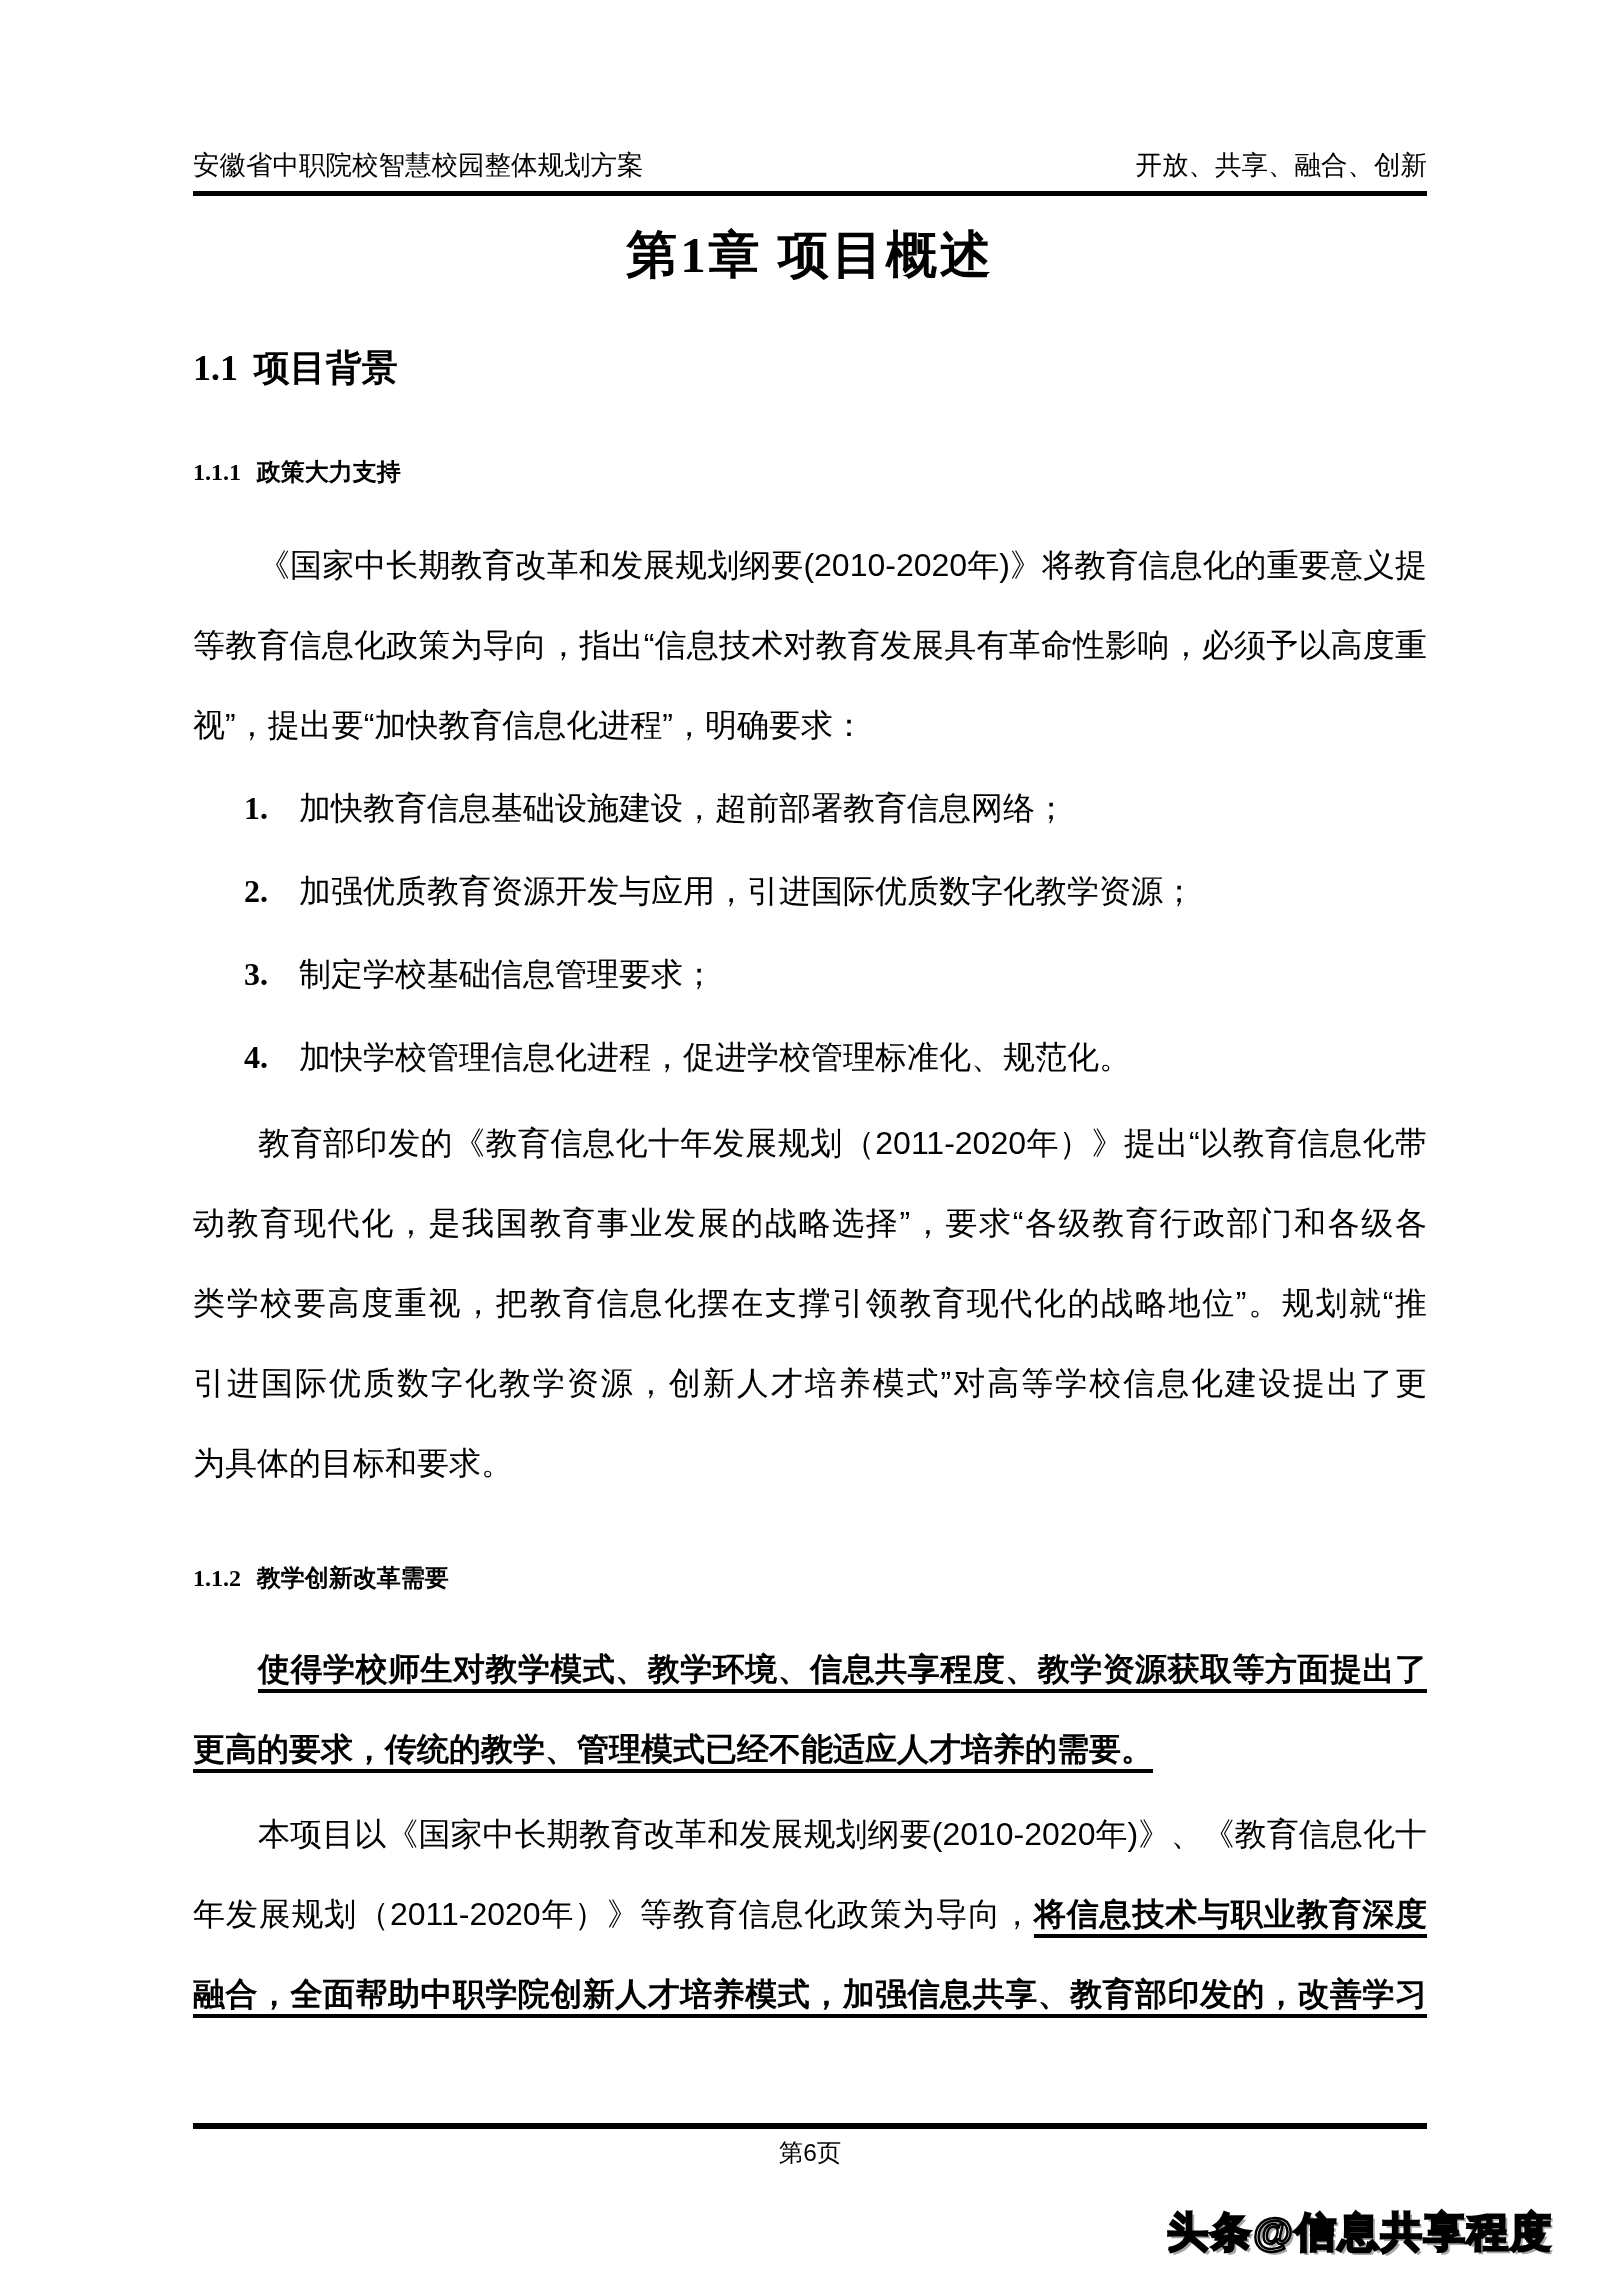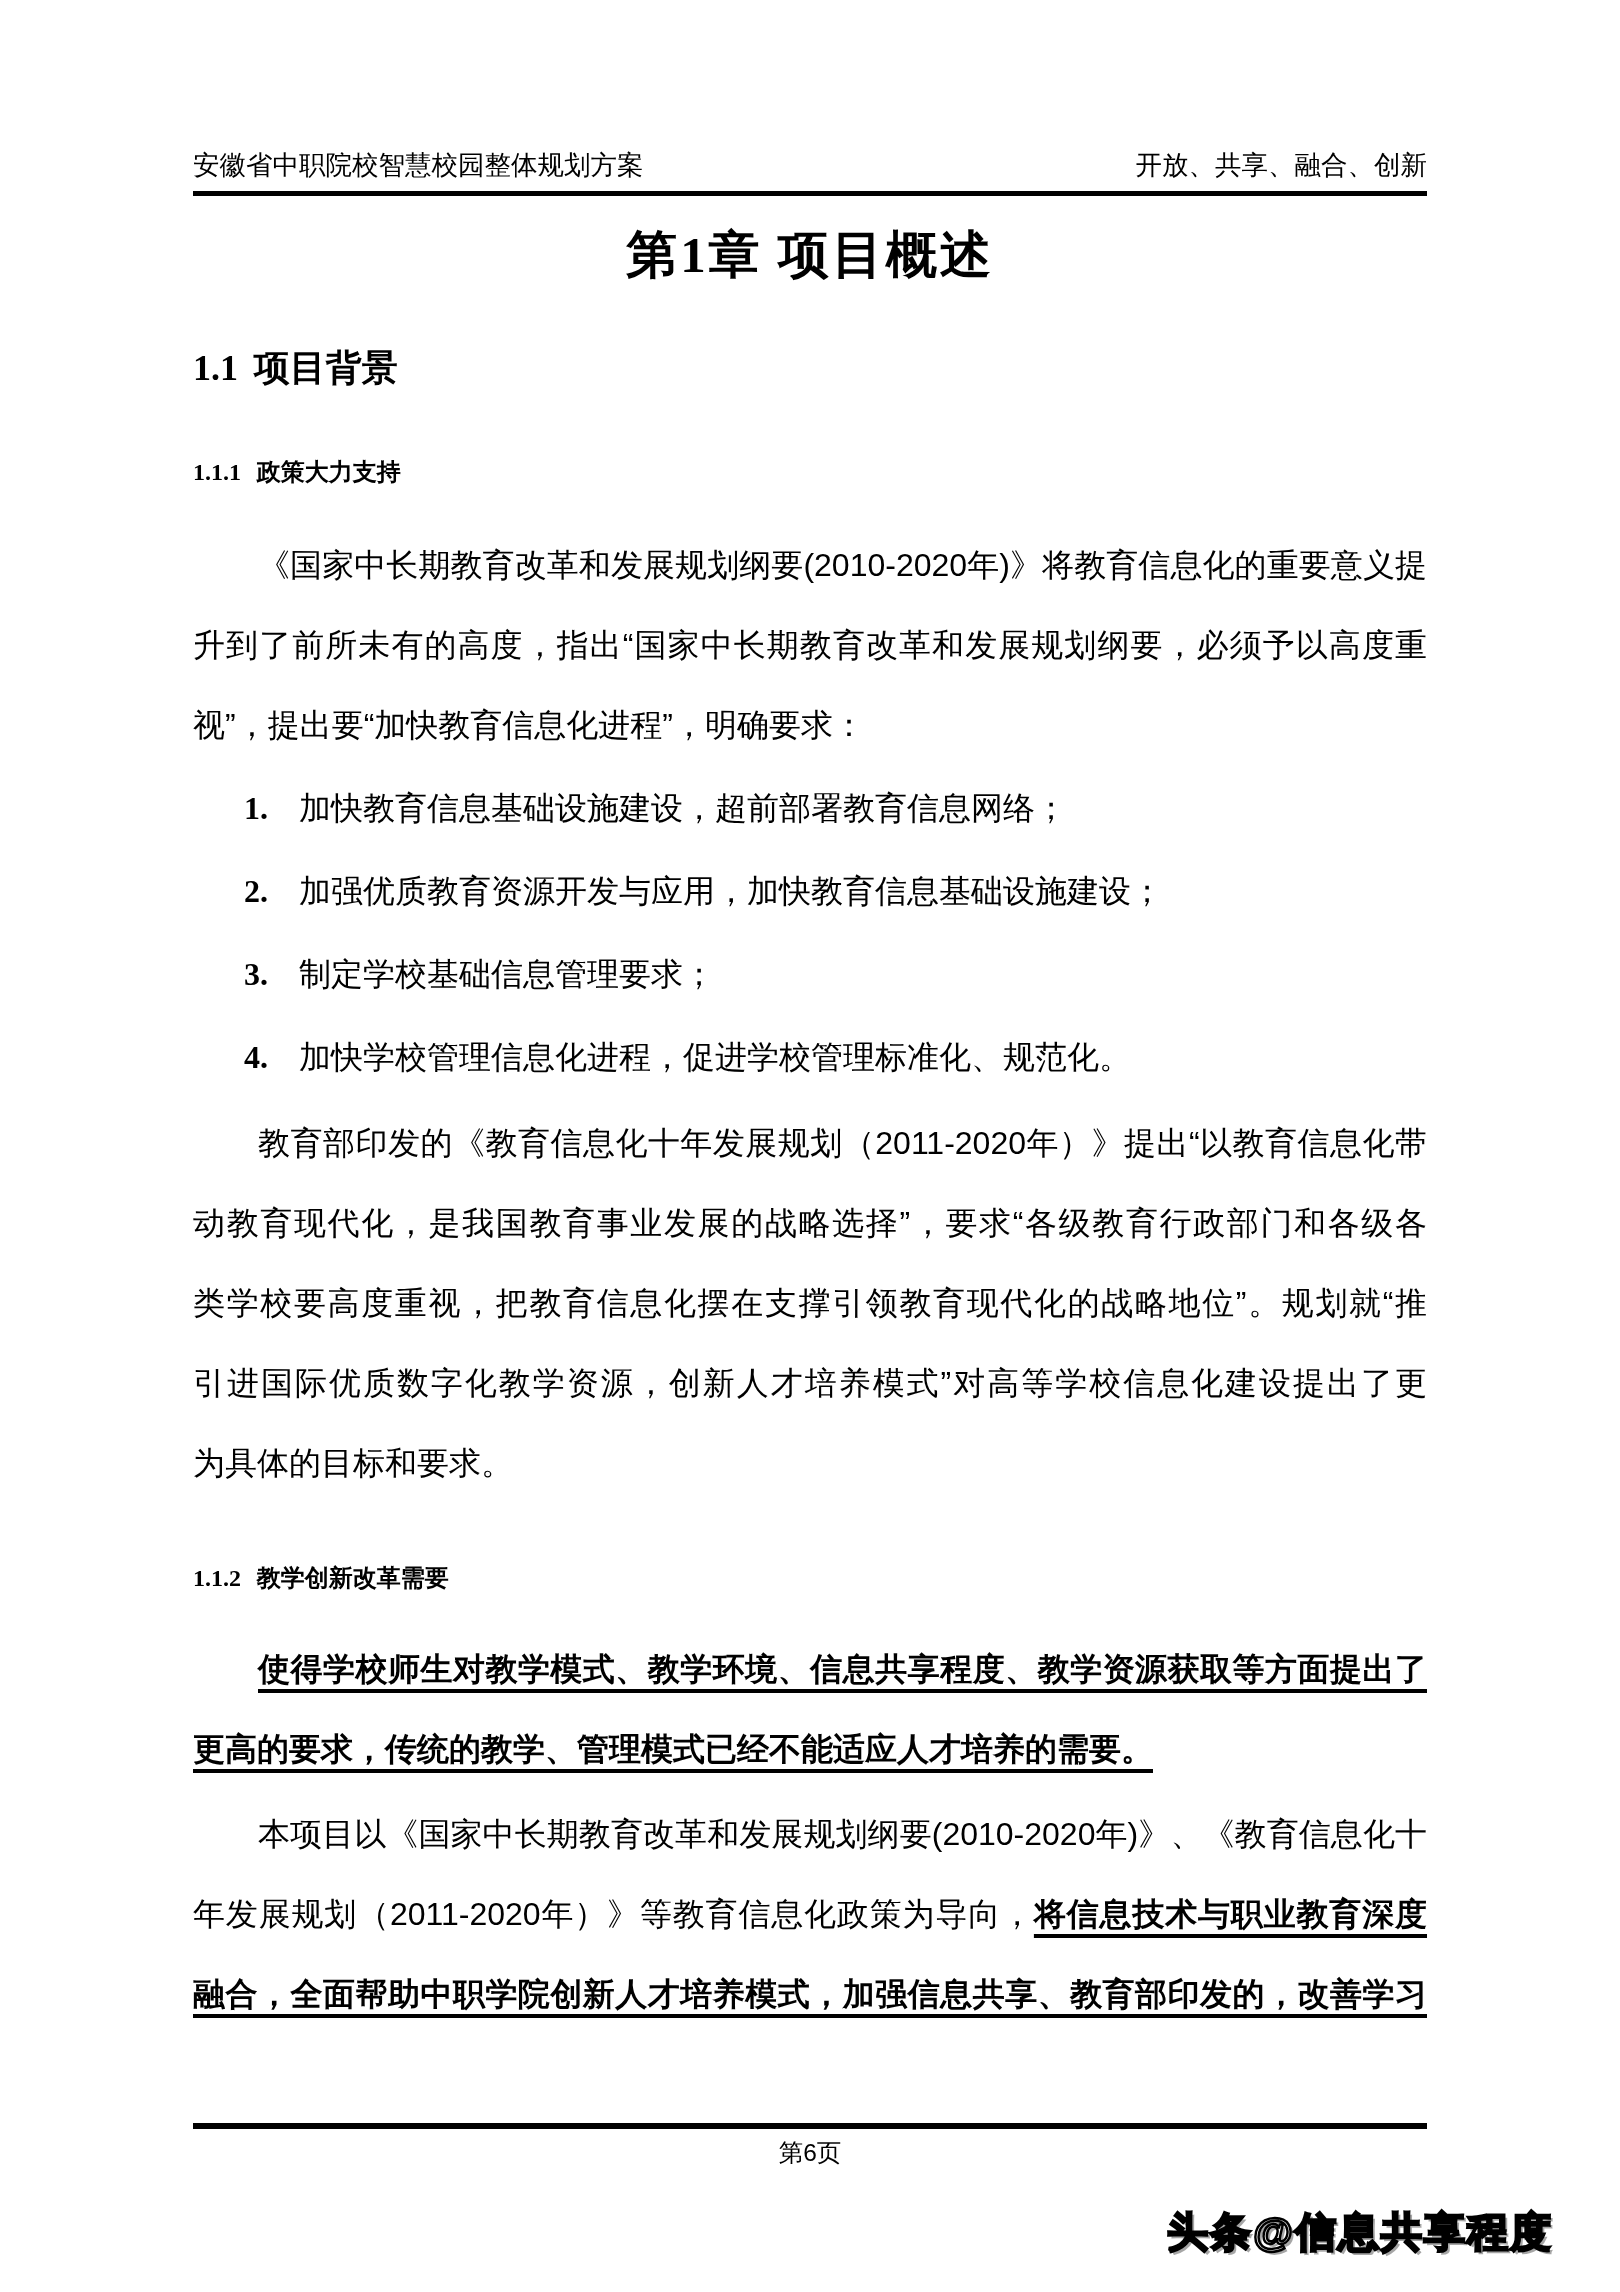--- a/index.html
+++ b/index.html
@@ -94,30 +94,30 @@
     <div class="h2">
       <span class="sec-num">1.1</span><span>项目背景</span>
     </div>
 
     <div class="h3">
       <span class="sec-num">1.1.1</span><span>政策大力支持</span>
     </div>
 
     <div class="para p1">
       <div class="line ind">《国家中长期教育改革和发展规划纲要(2010-2020年)》将教育信息化的重要意义提</div>
-      <div class="line">升到了前所未有的高度，指出“国家中长期教育改革和发展规划纲要，必须予以高度重</div>
+      <div class="line">等教育信息化政策为导向，指出“信息技术对教育发展具有革命性影响，必须予以高度重</div>
       <div class="line lline">视”，提出要“加快教育信息化进程”，明确要求：</div>
     </div>
 
     <div class="olist">
       <div class="list-row">
         <span class="list-num">1.</span><span>加快教育信息基础设施建设，超前部署教育信息网络；</span>
       </div>
       <div class="list-row">
-        <span class="list-num">2.</span><span>加强优质教育资源开发与应用，加快教育信息基础设施建设；</span>
+        <span class="list-num">2.</span><span>加强优质教育资源开发与应用，引进国际优质数字化教学资源；</span>
       </div>
       <div class="list-row">
         <span class="list-num">3.</span><span>制定学校基础信息管理要求；</span>
       </div>
       <div class="list-row">
         <span class="list-num">4.</span><span>加快学校管理信息化进程，促进学校管理标准化、规范化。</span>
       </div>
     </div>
 
     <div class="para p2">

